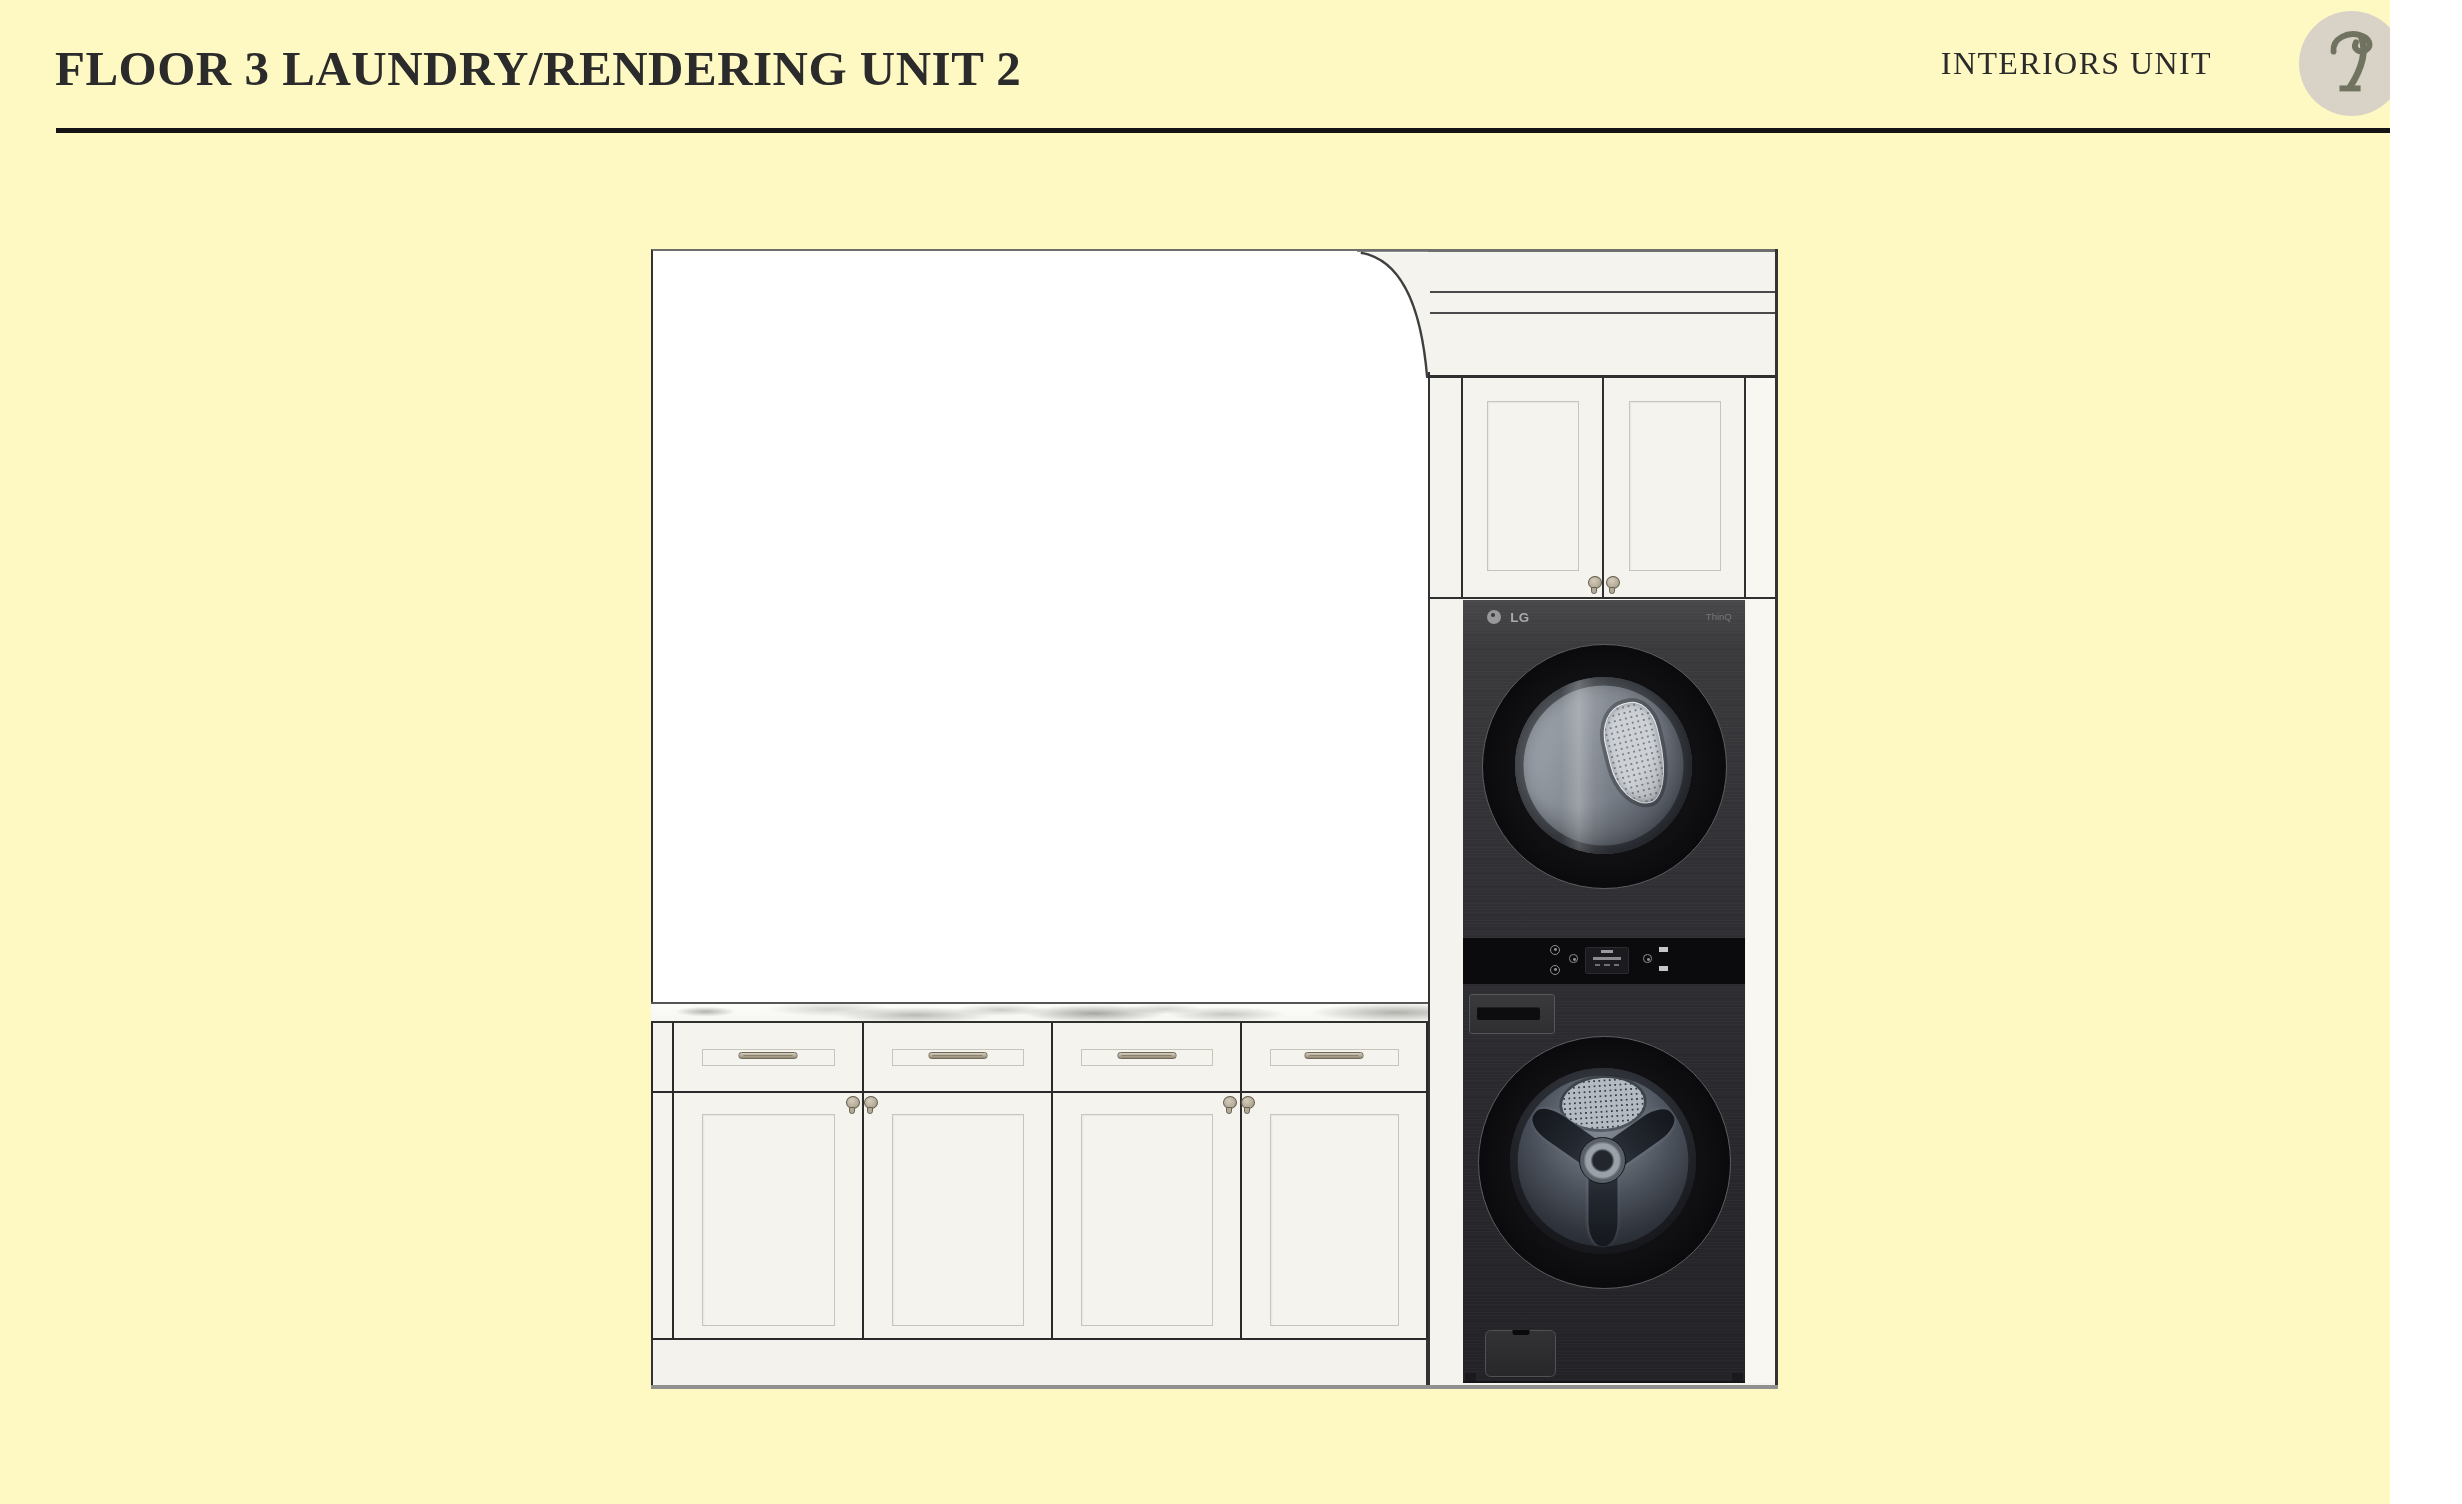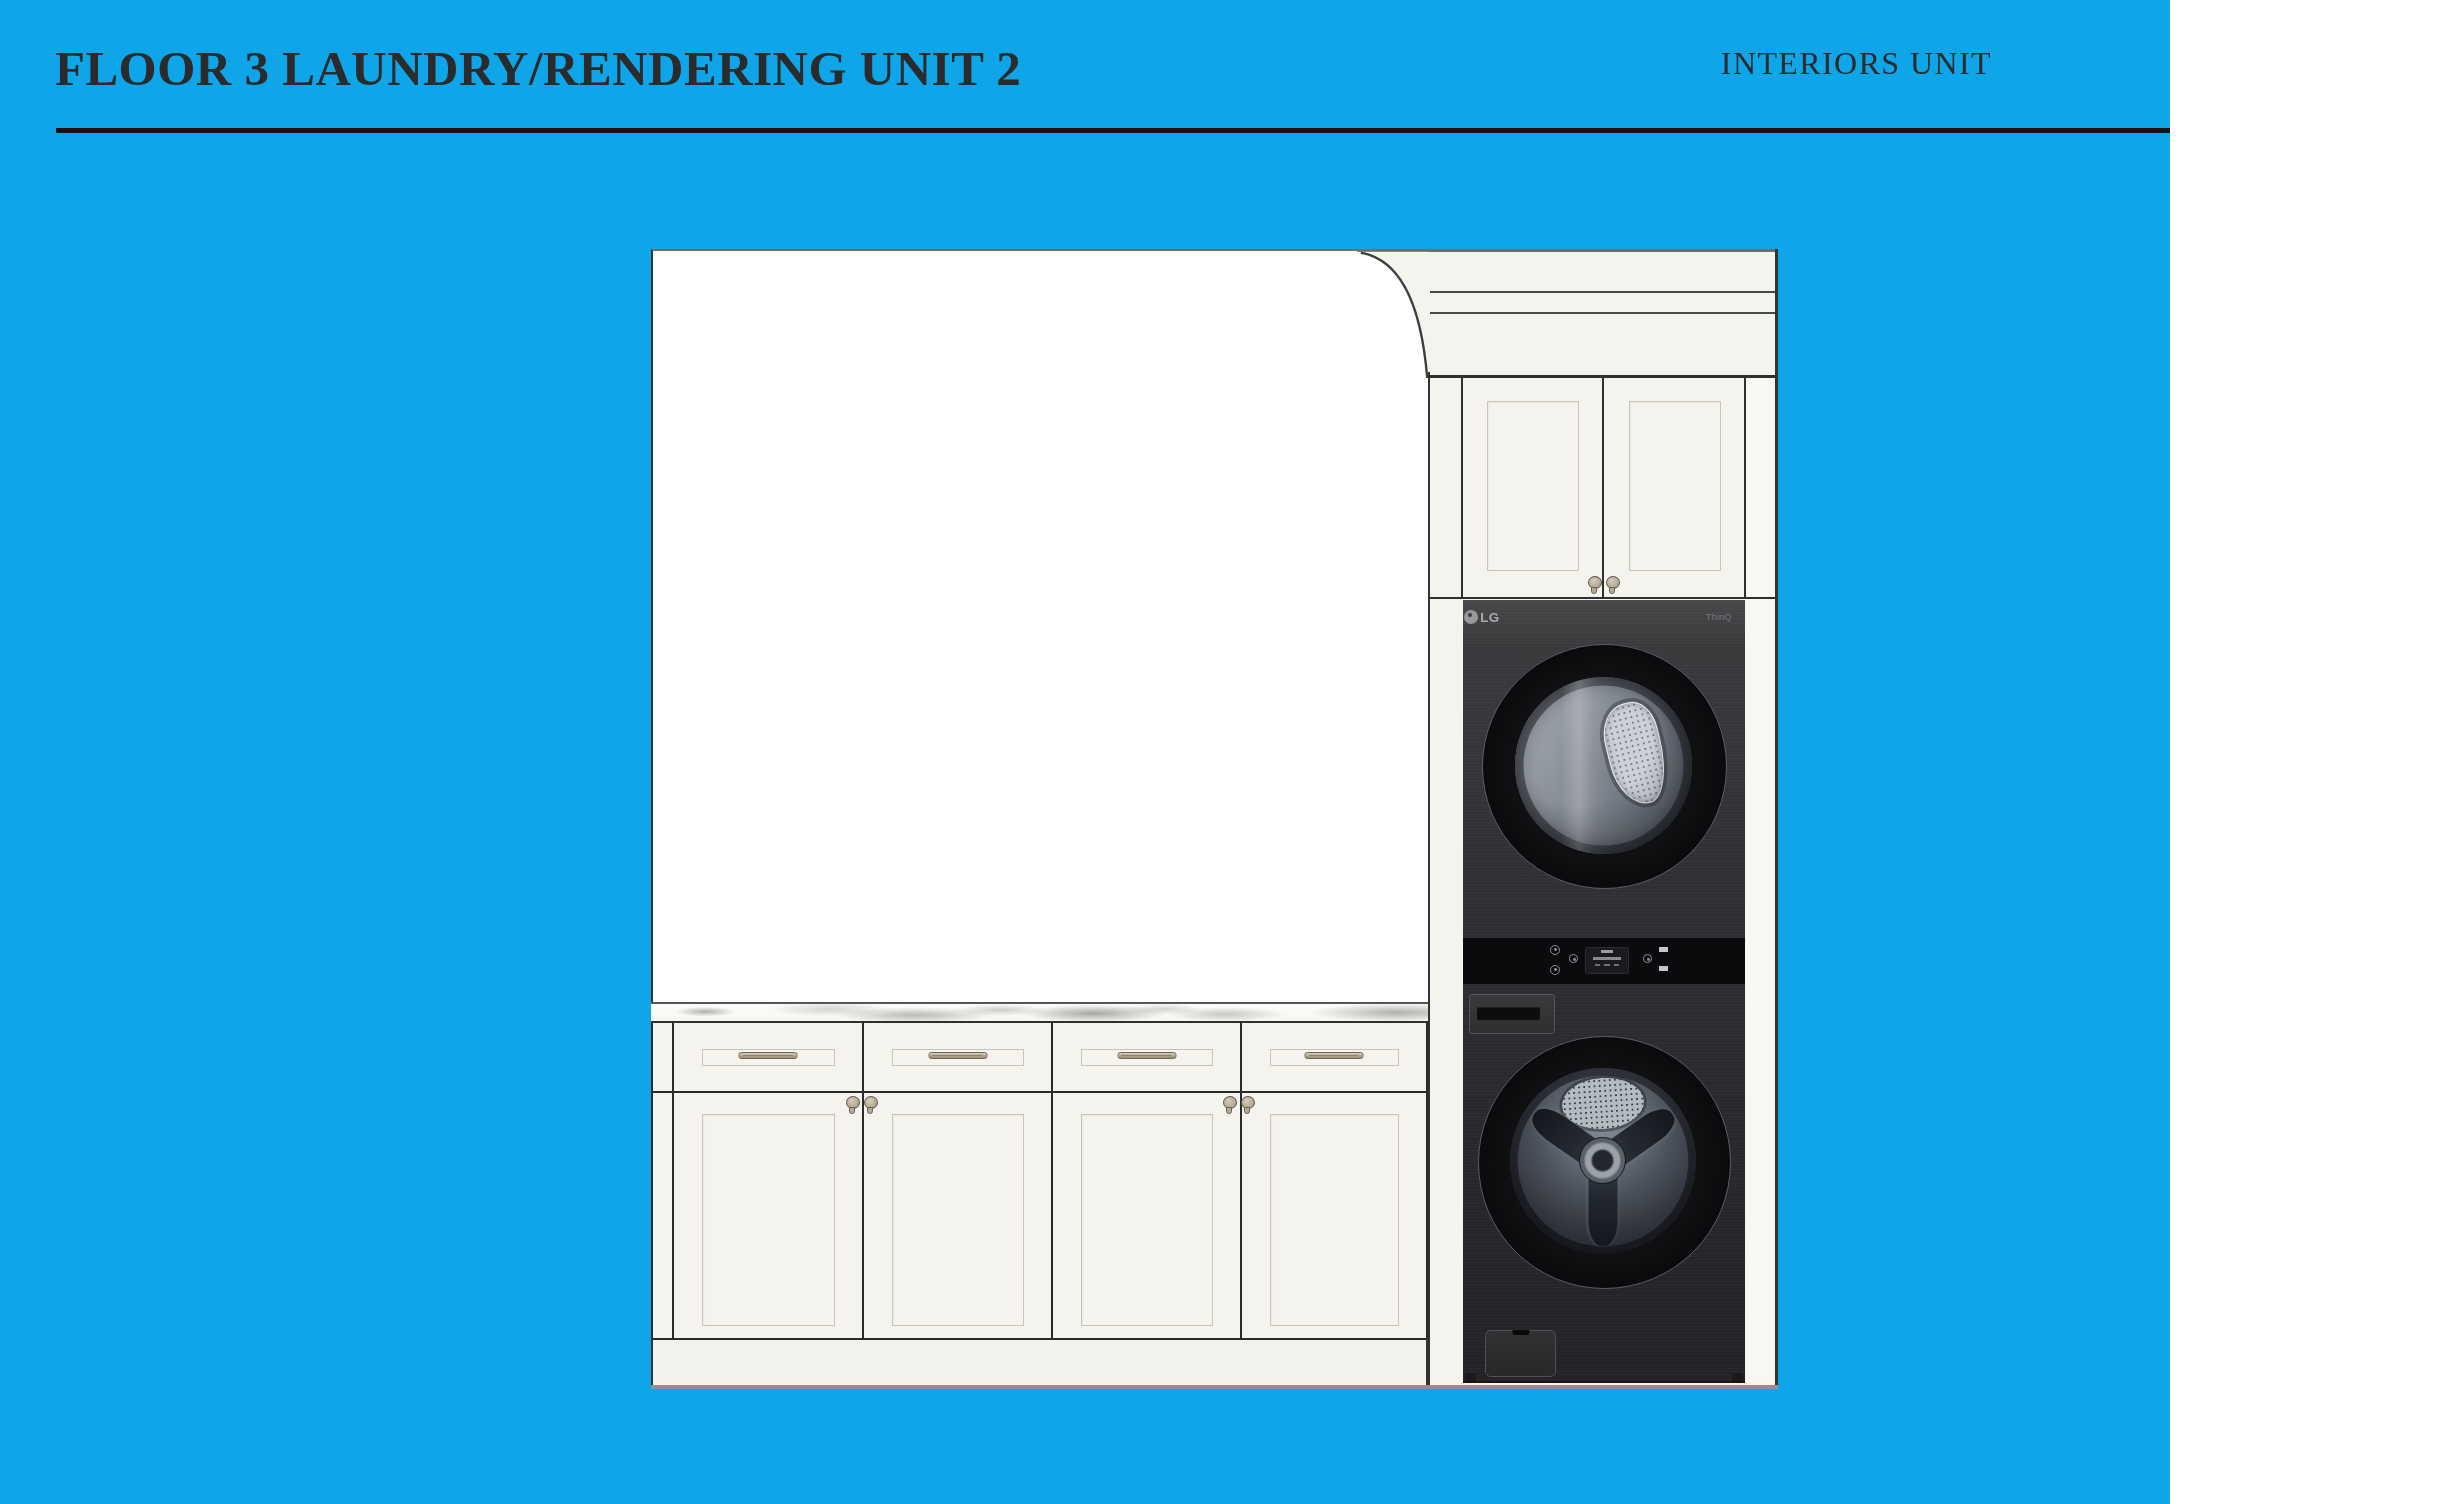--- a/index.html
+++ b/index.html
@@ -1,16 +1,16 @@
 <!DOCTYPE html>
 <html style="--color-ink: #2b2b2b; --color-cabinet-cream: #f4f3ee; --color-marble: #fcfcfa; --color-appliance: #323236; --color-panel: #0b0b0d; --color-drum: #7f858d; --color-hardware: #b3aa96; --color-logo-circle: #d9d3c7; --color-logo-glyph-color: #70735f;font-size:15px"><head>
 <meta charset="utf-8">
 <style>
   html,body{margin:0;padding:0;background:#ffffff;}
-  .stage{position:relative;width:2170px;height:1505px;background:#0ea5e9;overflow:hidden;
+  .stage{position:relative;width:2390px;height:1505px;background:#fef9c3;overflow:hidden;
          font-family:"Liberation Serif",serif;}
   .abs{position:absolute;}
 
   
   .title{position:absolute;left:55px;top:40px;font-size:49px;font-weight:700;
          color:var(--color-ink,#2b2b2b);letter-spacing:0.5px;white-space:nowrap;}
   .brand{position:absolute;right:178px;top:45px;font-size:32px;font-weight:400;
          color:var(--color-ink,#2b2b2b);letter-spacing:1.4px;white-space:nowrap;}
   .logo{position:absolute;left:2299px;top:11.4px;width:105px;height:105px;border-radius:50%;
         background:var(--color-logo-circle,#d9d3c7);display:flex;align-items:center;justify-content:center;}
@@ -80,21 +80,21 @@
   .filler{left:318px;top:129px;width:28.5px;height:1005px;background:#f8f7f2;}
   .updoorpanel{position:absolute;top:152px;width:92px;height:170px;border:1.9px solid #c7c4b9;
                box-sizing:border-box;box-shadow:inset 0.9px 0.9px 1.9px rgba(0,0,0,.05);}
 
   
   .wt{position:absolute;left:35px;top:351px;width:282px;height:783px;
       background:
         repeating-linear-gradient(0deg, rgba(255,255,255,.025) 0 0.9px, transparent 0.9px 2.8px),
         linear-gradient(180deg,#48484b 0%,#3a3a3d 6%,var(--color-appliance,#323236) 30%,#2a2a2e 62%,#232327 100%);}
   .wt::after{content:"";position:absolute;left:0;bottom:0;width:100%;height:1.9px;background:#151517;}
-  .lgbadge{position:absolute;left:1px;top:9.5px;display:flex;align-items:center;gap:2px;}
+  .lgbadge{position:absolute;left:24px;top:9.5px;display:flex;align-items:center;gap:9px;}
   .lgcircle{width:14.2px;height:14.2px;border-radius:50%;background:#98989b;position:relative;}
   .lgcircle::after{content:"";position:absolute;left:3.8px;top:2.8px;width:3.8px;height:3.8px;border-radius:50%;background:#3a3a3d;}
   .lgtext{font-family:"Liberation Sans",sans-serif;font-size:13.3px;font-weight:700;color:#aaaaad;letter-spacing:0.5px;}
   .thinq{position:absolute;right:13.3px;top:11.4px;font-family:"Liberation Sans",sans-serif;
          font-size:9.5px;color:#77777b;}
   .bezel{position:absolute;border-radius:50%;background:radial-gradient(circle,#101013 55%,#0a0a0c 72%);
          border:1.9px solid #5c5c61;box-sizing:border-box;}
   .dry-bezel{left:19px;top:44px;width:245px;height:245px;}
   .dry-drum{position:absolute;left:32px;top:32px;width:177px;height:177px;border-radius:50%;overflow:hidden;
       background:linear-gradient(115deg,#a6acb4 0%,#969ca4 25%,var(--color-drum,#7f858d) 50%,#6a707a 75%,#585e66 100%);

